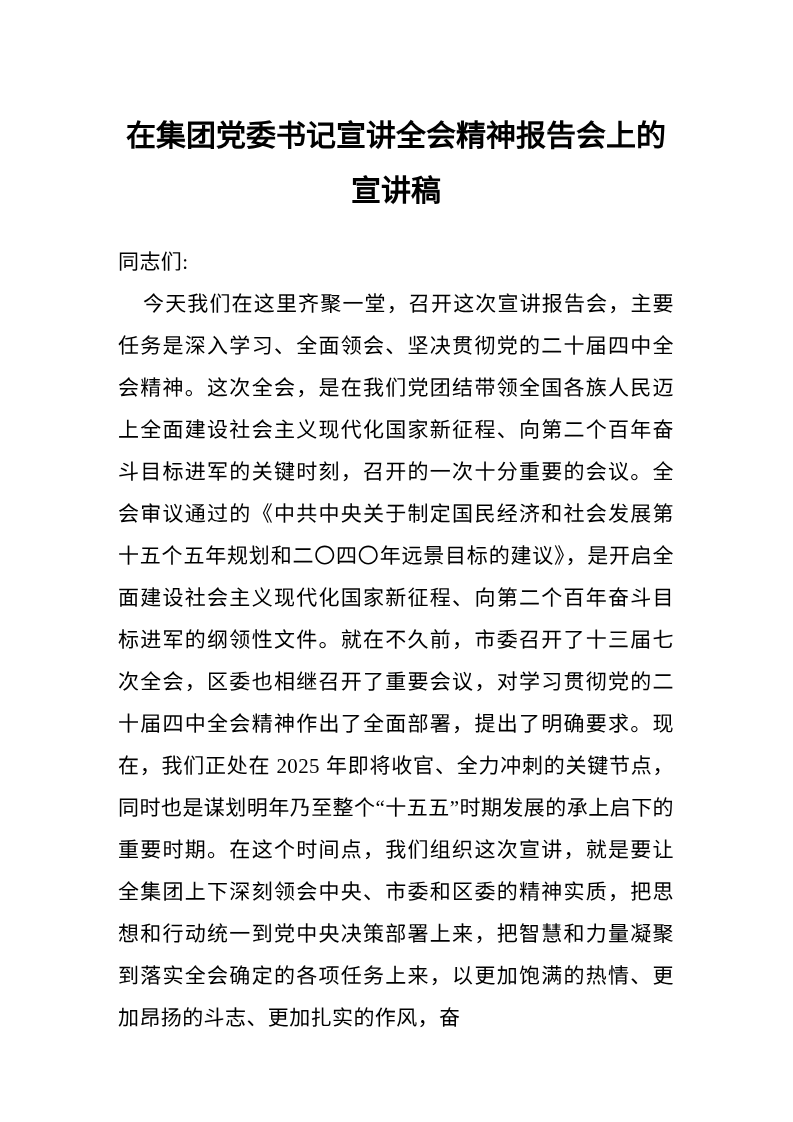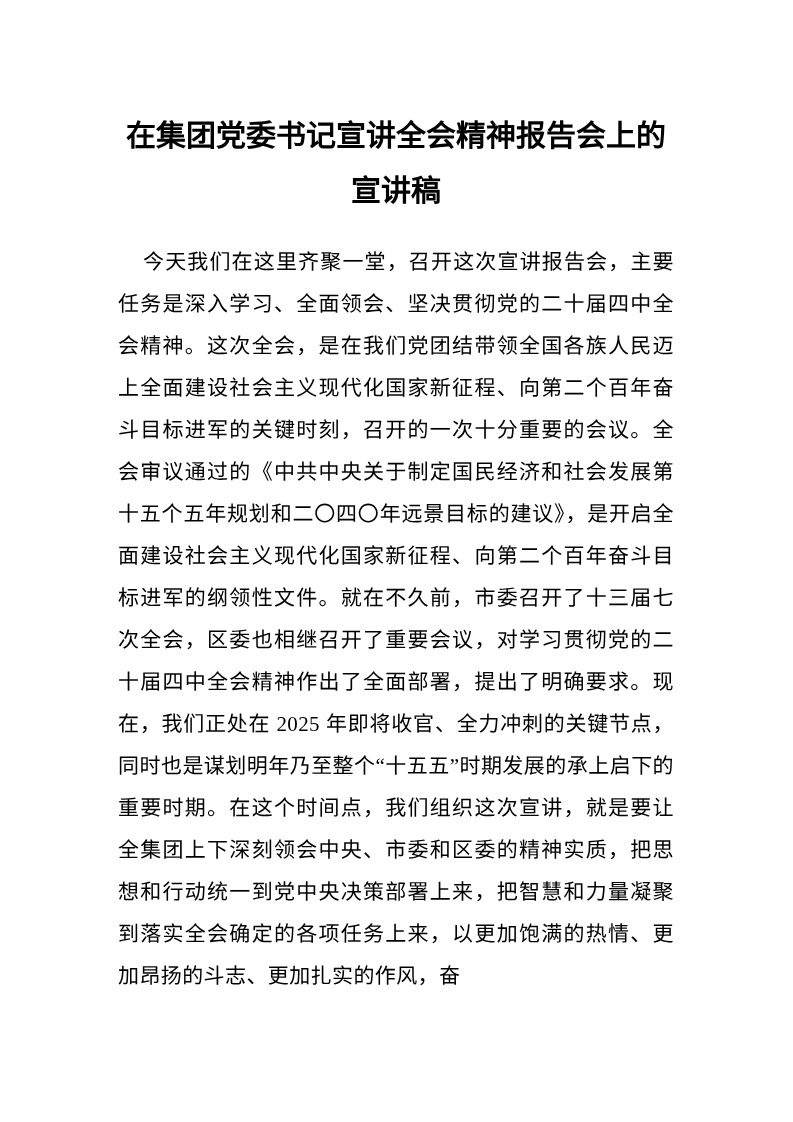--- a/index.html
+++ b/index.html
@@ -46,16 +46,17 @@
     text-indent: 25px;
   }
 </style>
 </head>
 <body>
 
 <div class="page">
   <div class="content">
     <h1 class="doc-title">在集团党委书记宣讲全会精神报告会上的宣讲稿</h1>
     <div class="doc-body">
+      <p class="salutation">同志们:</p>
       <p class="indent">今天我们在这里齐聚一堂，召开这次宣讲报告会，主要任务是深入学习、全面领会、坚决贯彻党的二十届四中全会精神。这次全会，是在我们党团结带领全国各族人民迈上全面建设社会主义现代化国家新征程、向第二个百年奋斗目标进军的关键时刻，召开的一次十分重要的会议。全会审议通过的《中共中央关于制定国民经济和社会发展第十五个五年规划和二〇四〇年远景目标的建议》，是开启全面建设社会主义现代化国家新征程、向第二个百年奋斗目标进军的纲领性文件。就在不久前，市委召开了十三届七次全会，区委也相继召开了重要会议，对学习贯彻党的二十届四中全会精神作出了全面部署，提出了明确要求。现在，我们正处在 2025 年即将收官、全力冲刺的关键节点，同时也是谋划明年乃至整个“十五五”时期发展的承上启下的重要时期。在这个时间点，我们组织这次宣讲，就是要让全集团上下深刻领会中央、市委和区委的精神实质，把思想和行动统一到党中央决策部署上来，把智慧和力量凝聚到落实全会确定的各项任务上来，以更加饱满的热情、更加昂扬的斗志、更加扎实的作风，奋</p>
     </div>
   </div>
 </div>
 
 </body></html>

